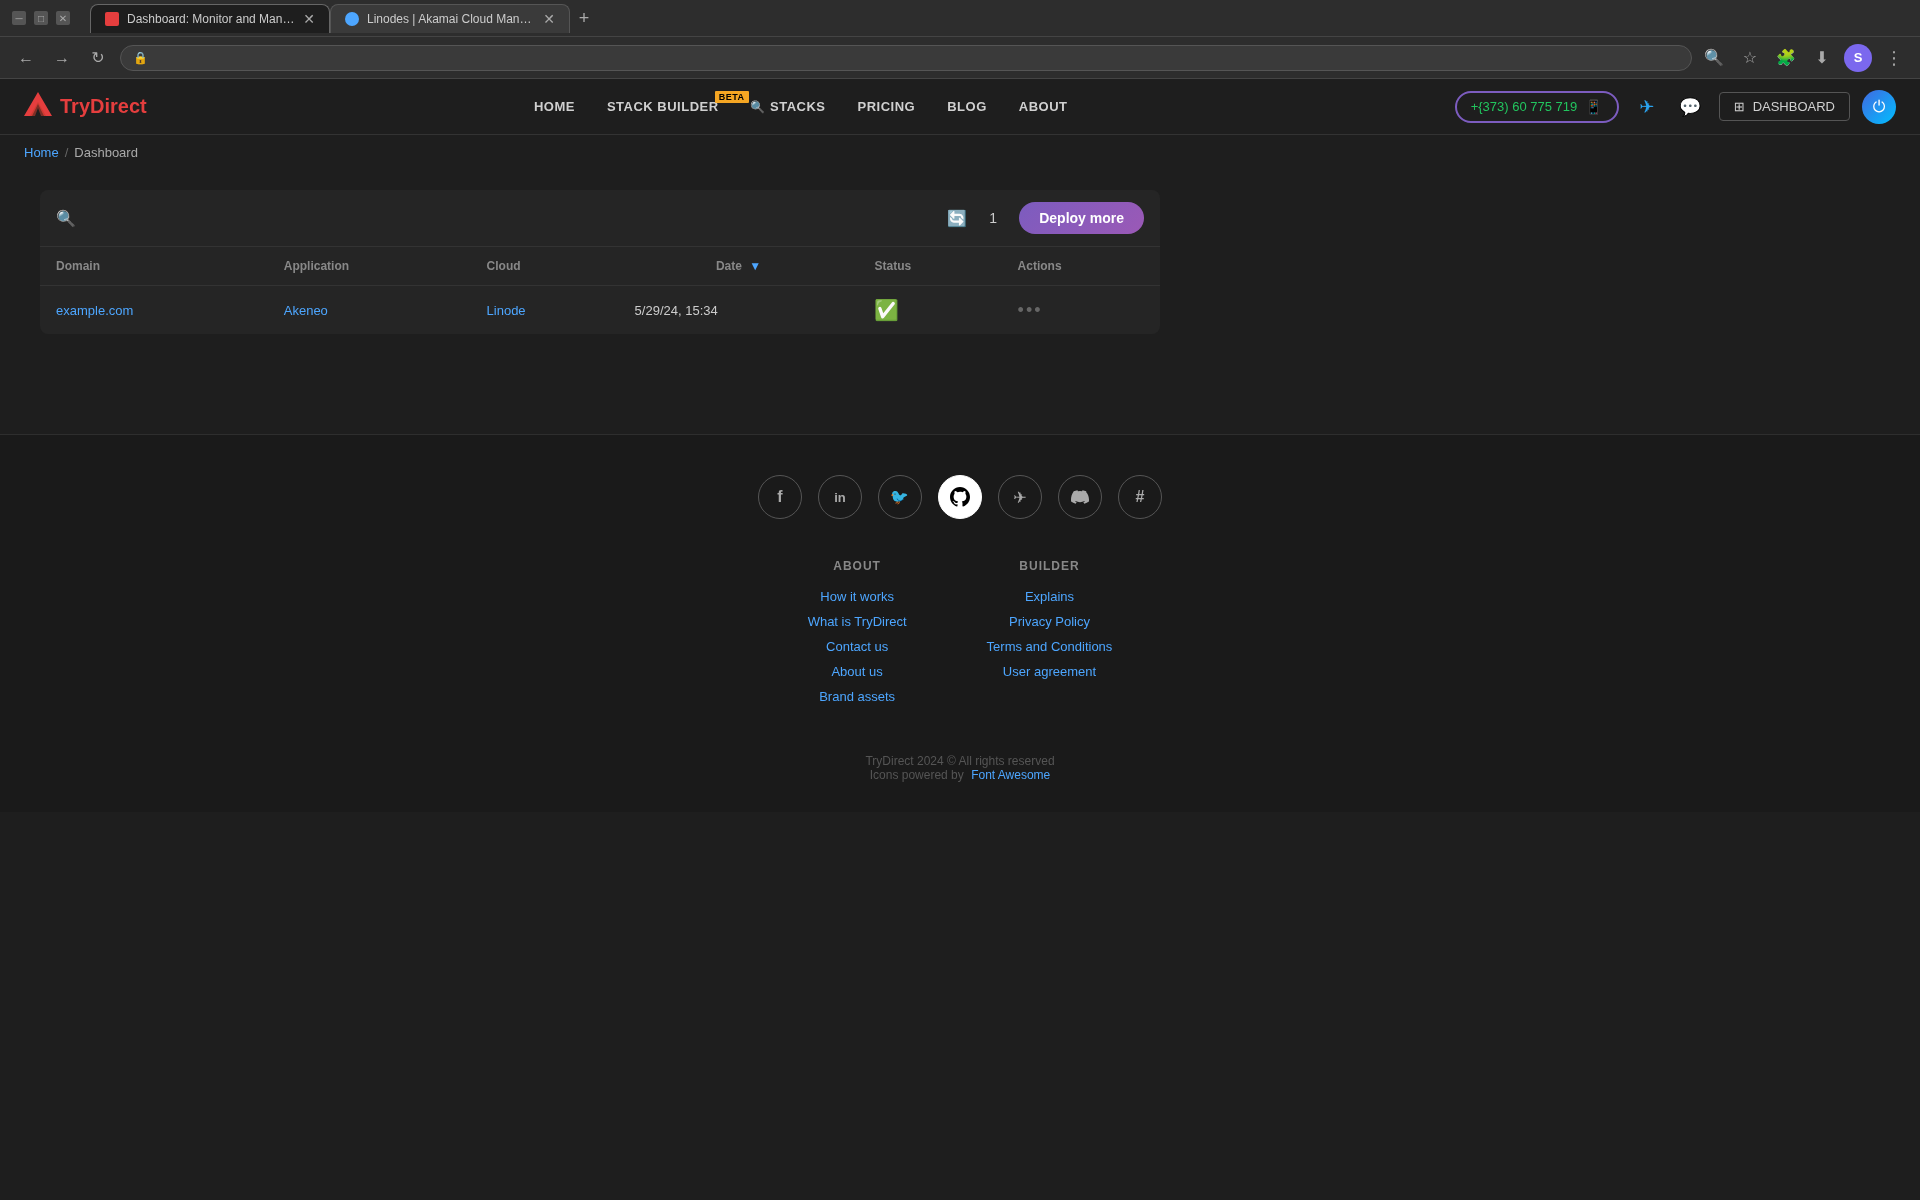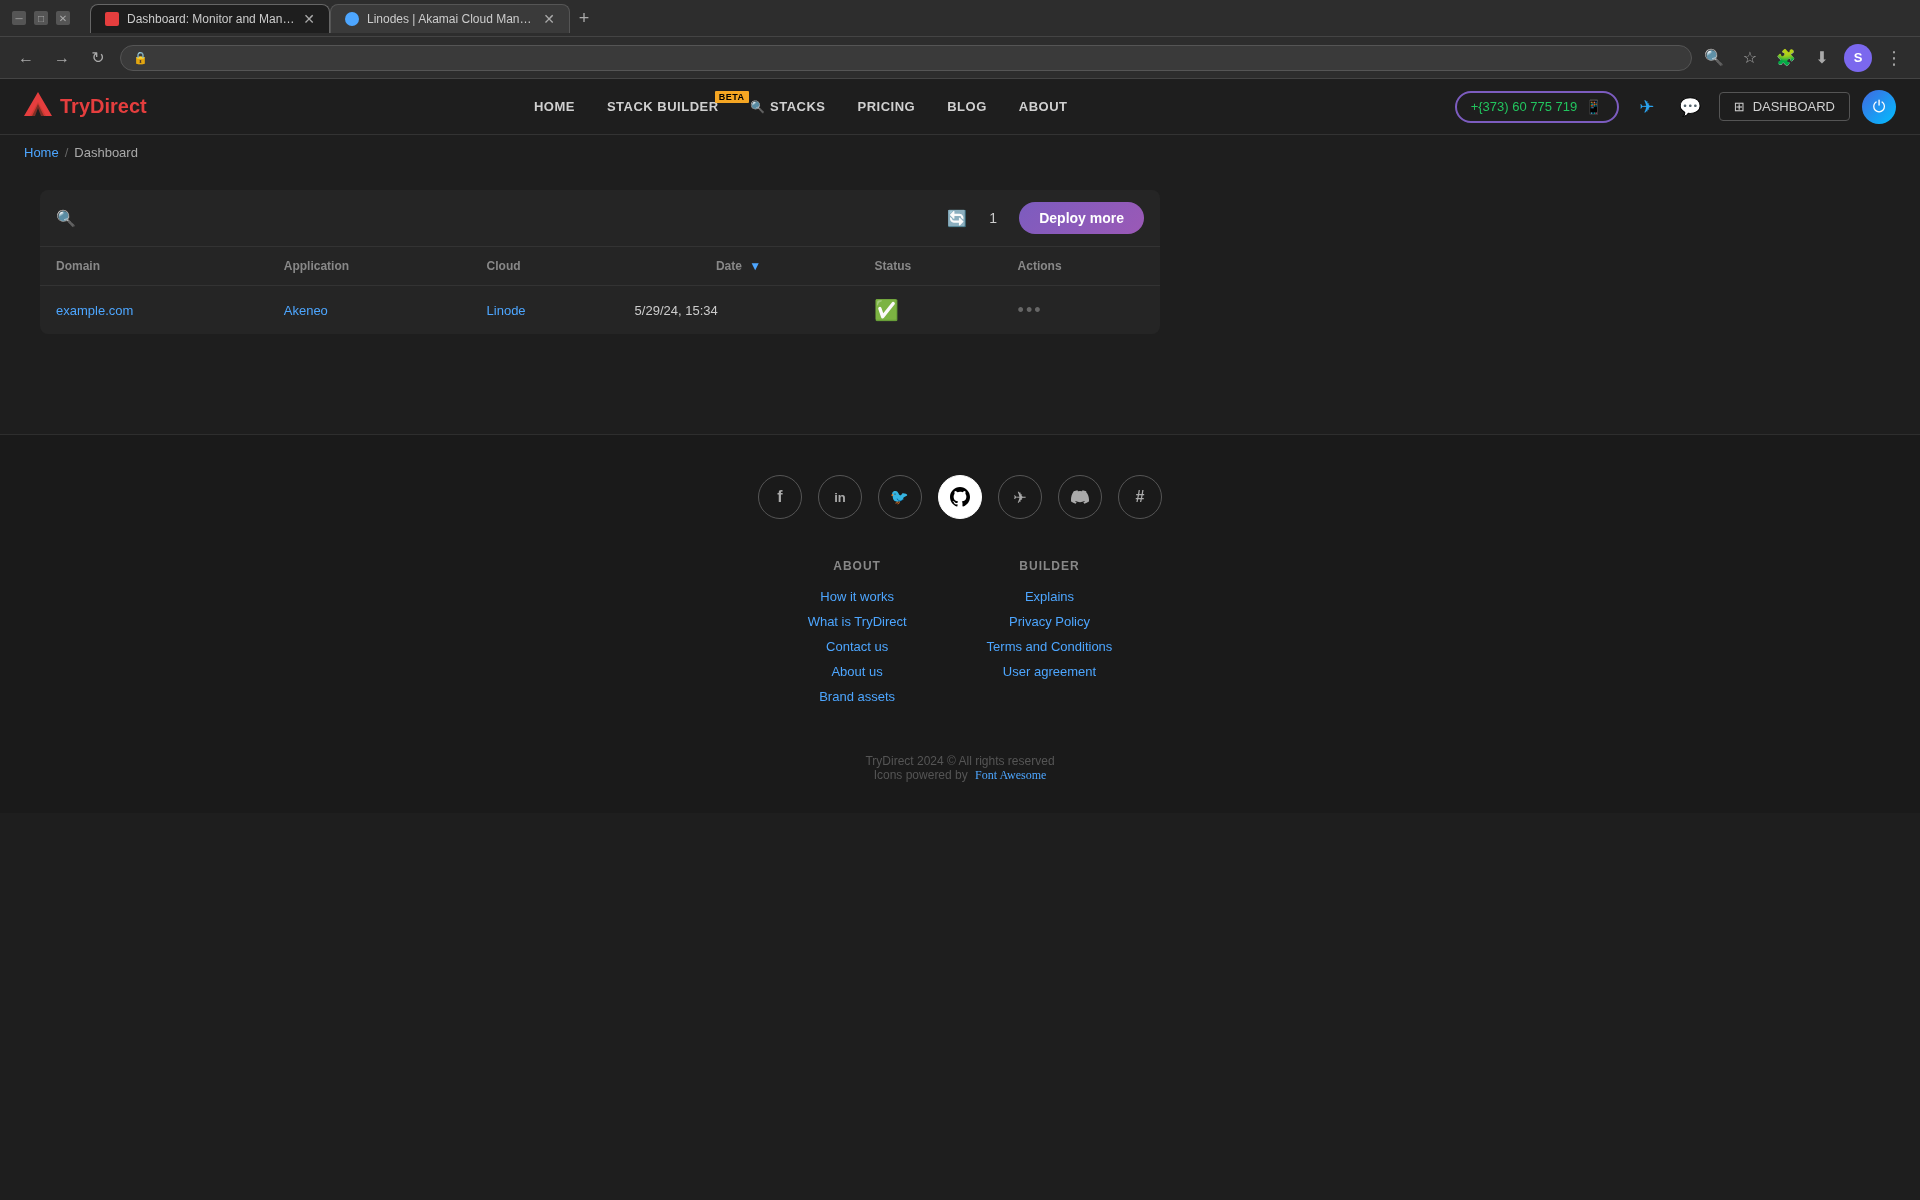--- a/index.html
+++ b/index.html
@@ -269,18 +269,18 @@
         <a>Privacy Policy</a>
         <a>Terms and Conditions</a>
         <a>User agreement</a>
       </div>
     </div>
 
     <div class="footer-bottom">
       <p>TryDirect 2024 © All rights reserved</p>
       <p>
         <span>Icons powered by</span>
-        <a style="color:#4da6ff; margin-left: 4px; font-family: Liberation Serif, serif;">Font Awesome</a>
+        <a style="color:#4da6ff; margin-left: 4px;">Font Awesome</a>
       </p>
     </div>
   </footer>
 
 </div>
 
 </body></html>

